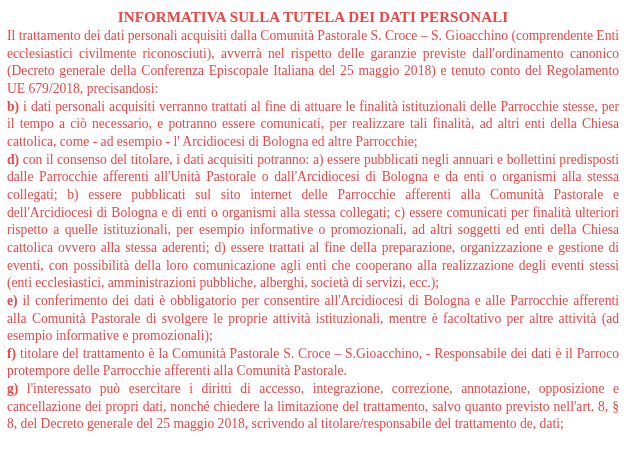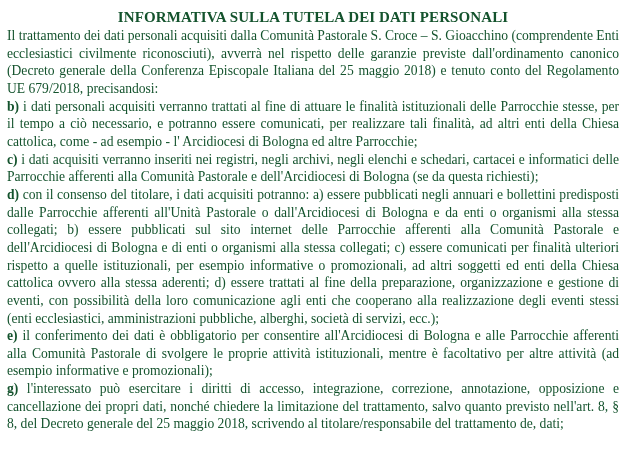--- a/index.html
+++ b/index.html
@@ -3,21 +3,21 @@
 <meta charset="utf-8">
 <style>
   html, body { margin: 0; padding: 0; background: #ffffff; }
   body { width: 626px; height: 451px; overflow: hidden; }
   .page {
     position: relative;
     width: 626px; height: 451px;
     padding: 7px 7px 0 7px;
     box-sizing: border-box;
     font-family: "Liberation Serif", serif;
-    color: #14532d;
+    color: #ef4444;
   }
   .title {
     text-align: center;
     font-weight: bold;
     font-size: 15px;
     line-height: 20px;
     margin: 0;
     letter-spacing: 0.1px;
   }
   .body {
@@ -30,19 +30,19 @@
   .label { font-weight: bold; }
 </style>
 </head>
 <body>
 
 <div class="page">
   <h1 class="title">INFORMATIVA SULLA TUTELA DEI DATI PERSONALI</h1>
   <div class="body">
     <p class="para">Il trattamento dei dati personali acquisiti dalla Comunità Pastorale S. Croce – S. Gioacchino (comprendente Enti ecclesiastici civilmente riconosciuti), avverrà nel rispetto delle garanzie previste dall'ordinamento canonico (Decreto generale della Conferenza Episcopale Italiana del 25 maggio 2018) e tenuto conto del Regolamento UE 679/2018, precisandosi:</p>
     <p class="para"><span class="label">b)</span><span> i dati personali acquisiti verranno trattati al fine di attuare le finalità istituzionali delle Parrocchie stesse, per il tempo a ciò necessario, e potranno essere comunicati, per realizzare tali finalità, ad altri enti della Chiesa cattolica, come - ad esempio - l' Arcidiocesi di Bologna ed altre Parrocchie;</span></p>
-    <p class="para"><span class="label">c)</span><span> i dati acquisiti verranno inseriti nei registri, negli archivi, negli elenchi e schedari, cartacei e informatici delle Parrocchie afferenti alla Comunità Pastorale e dell'Arcidiocesi di Bologna (se da questa richiesti);</span></p>
     <p class="para"><span class="label">d)</span><span> con il consenso del titolare, i dati acquisiti potranno: a) essere pubblicati negli annuari e bollettini predisposti dalle Parrocchie afferenti all'Unità Pastorale o dall'Arcidiocesi di Bologna e da enti o organismi alla stessa collegati; b) essere pubblicati sul sito internet delle Parrocchie afferenti alla Comunità Pastorale e dell'Arcidiocesi di Bologna e di enti o organismi alla stessa collegati; c) essere comunicati per finalità ulteriori rispetto a quelle istituzionali, per esempio informative o promozionali, ad altri soggetti ed enti della Chiesa cattolica ovvero alla stessa aderenti; d) essere trattati al fine della preparazione, organizzazione e gestione di eventi, con possibilità della loro comunicazione agli enti che cooperano alla realizzazione degli eventi stessi (enti ecclesiastici, amministrazioni pubbliche, alberghi, società di servizi, ecc.);</span></p>
     <p class="para"><span class="label">e)</span><span> il conferimento dei dati è obbligatorio per consentire all'Arcidiocesi di Bologna e alle Parrocchie afferenti alla Comunità Pastorale di svolgere le proprie attività istituzionali, mentre è facoltativo per altre attività (ad esempio informative e promozionali);</span></p>
+    <p class="para"><span class="label">f)</span><span> titolare del trattamento è la Comunità Pastorale S. Croce – S.Gioacchino, - Responsabile dei dati è il Parroco protempore delle Parrocchie afferenti alla Comunità Pastorale.</span></p>
     <p class="para"><span class="label">g)</span><span> l'interessato può esercitare i diritti di accesso, integrazione, correzione, annotazione, opposizione e cancellazione dei propri dati, nonché chiedere la limitazione del trattamento, salvo quanto previsto nell'art. 8, § 8, del Decreto generale del 25 maggio 2018, scrivendo al titolare/responsabile del trattamento de, dati;</span></p>
 
   </div>
 </div>
 
 </body></html>

